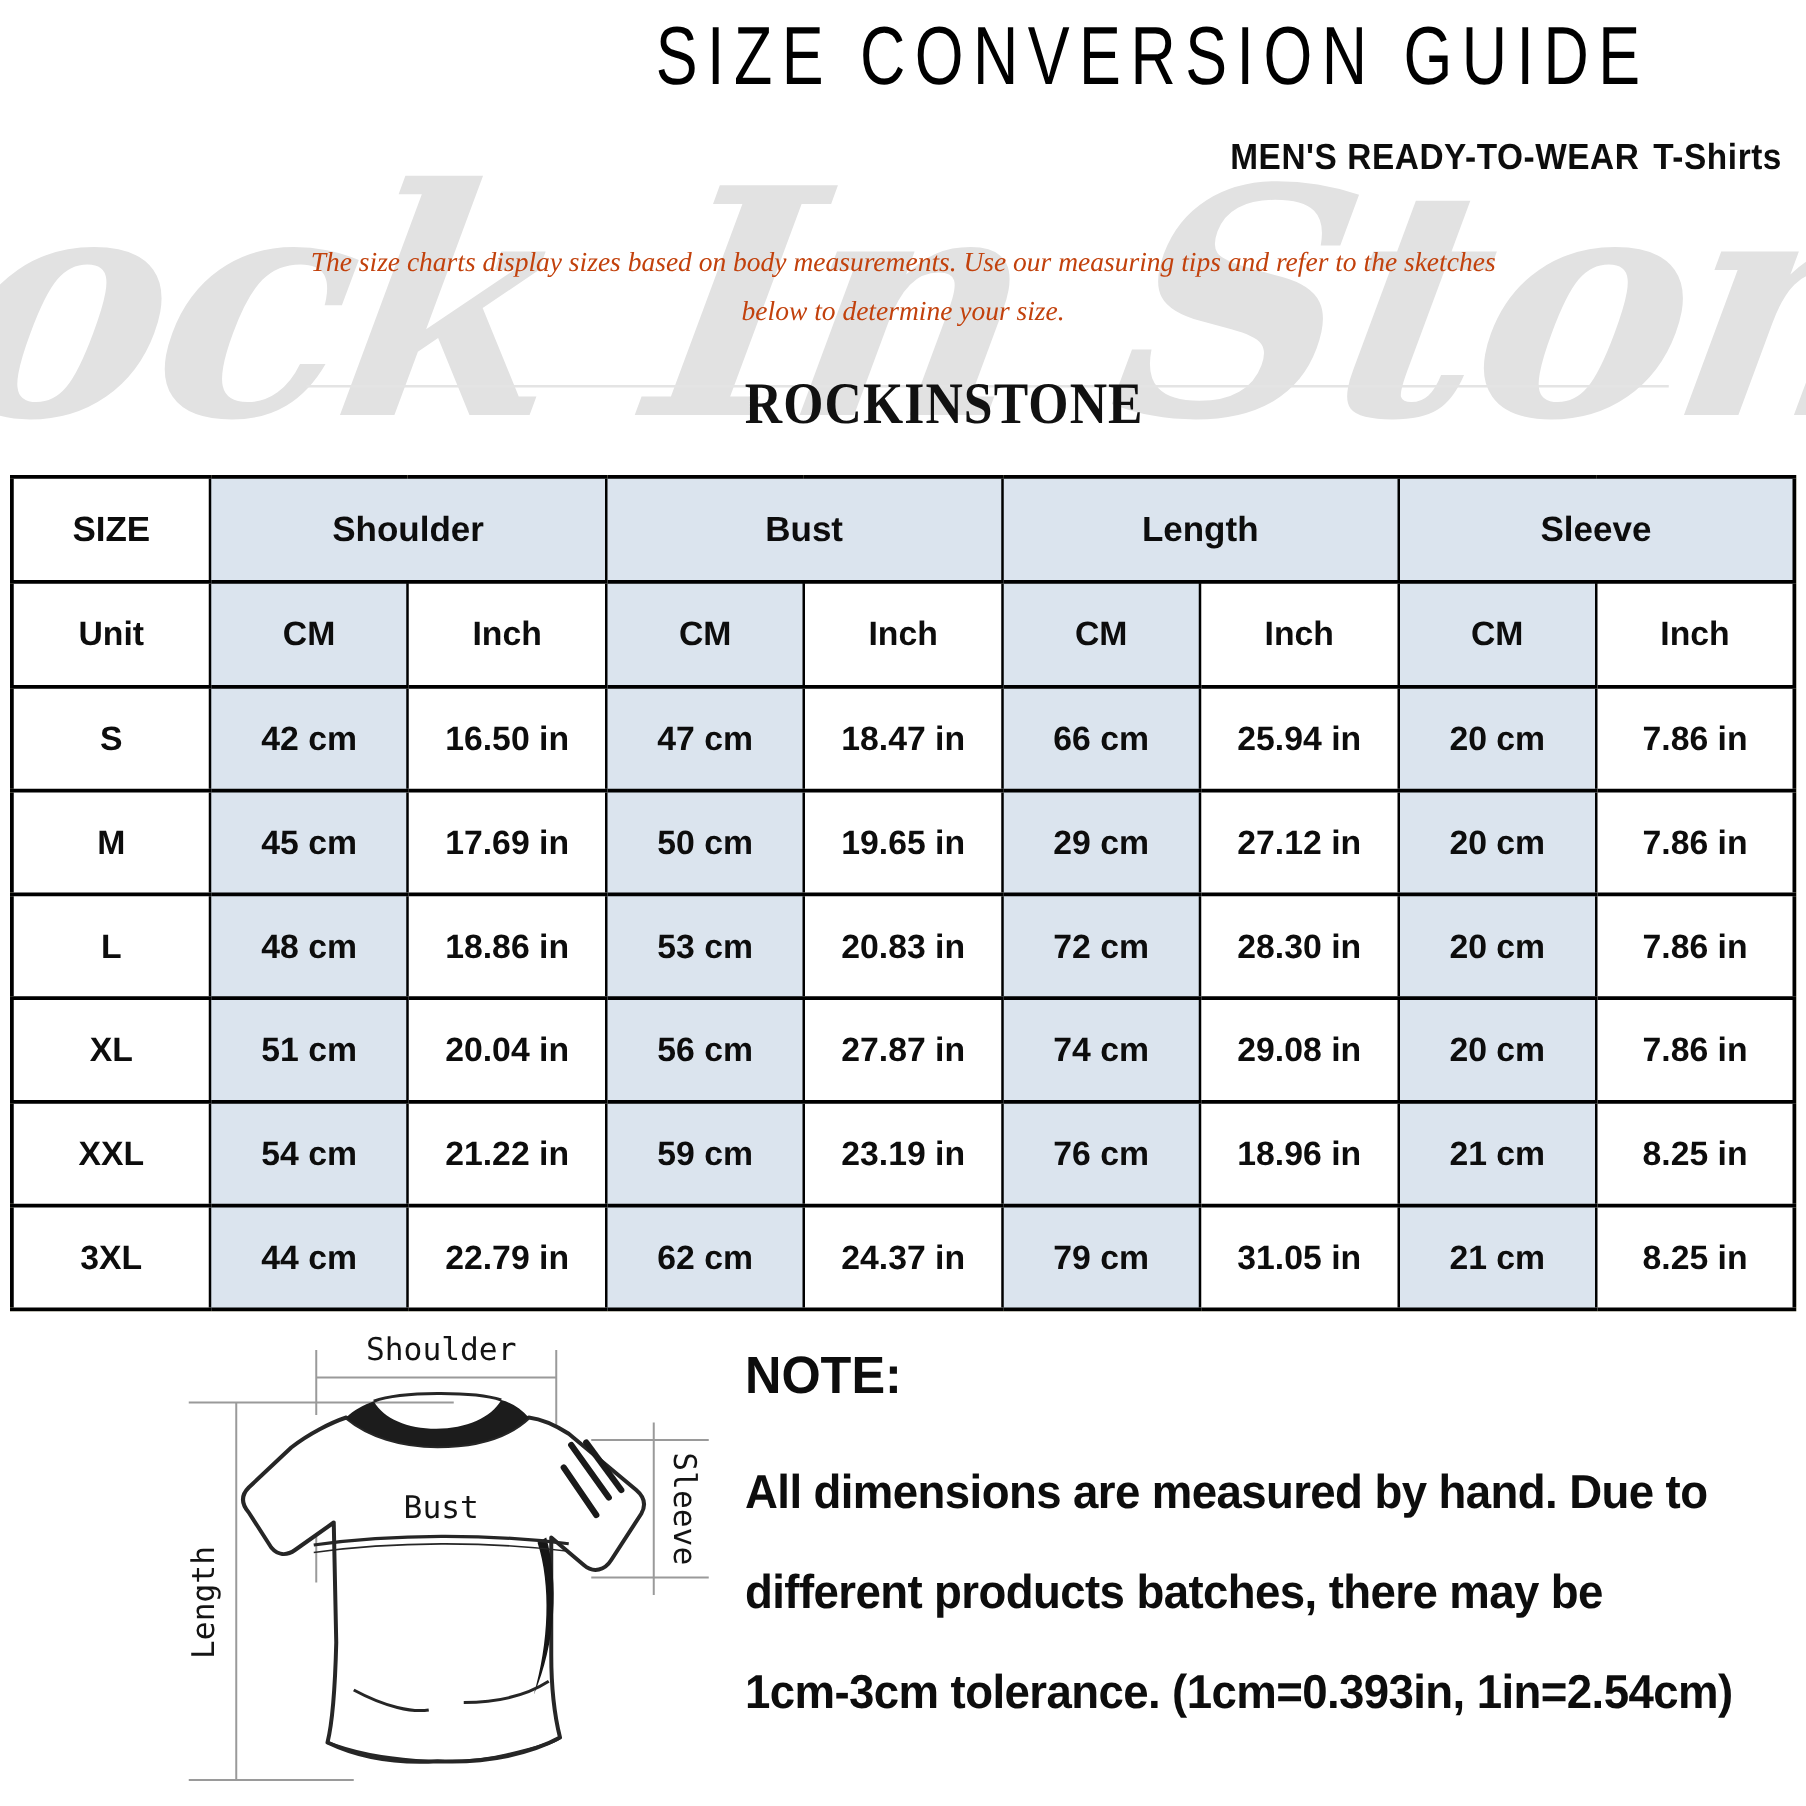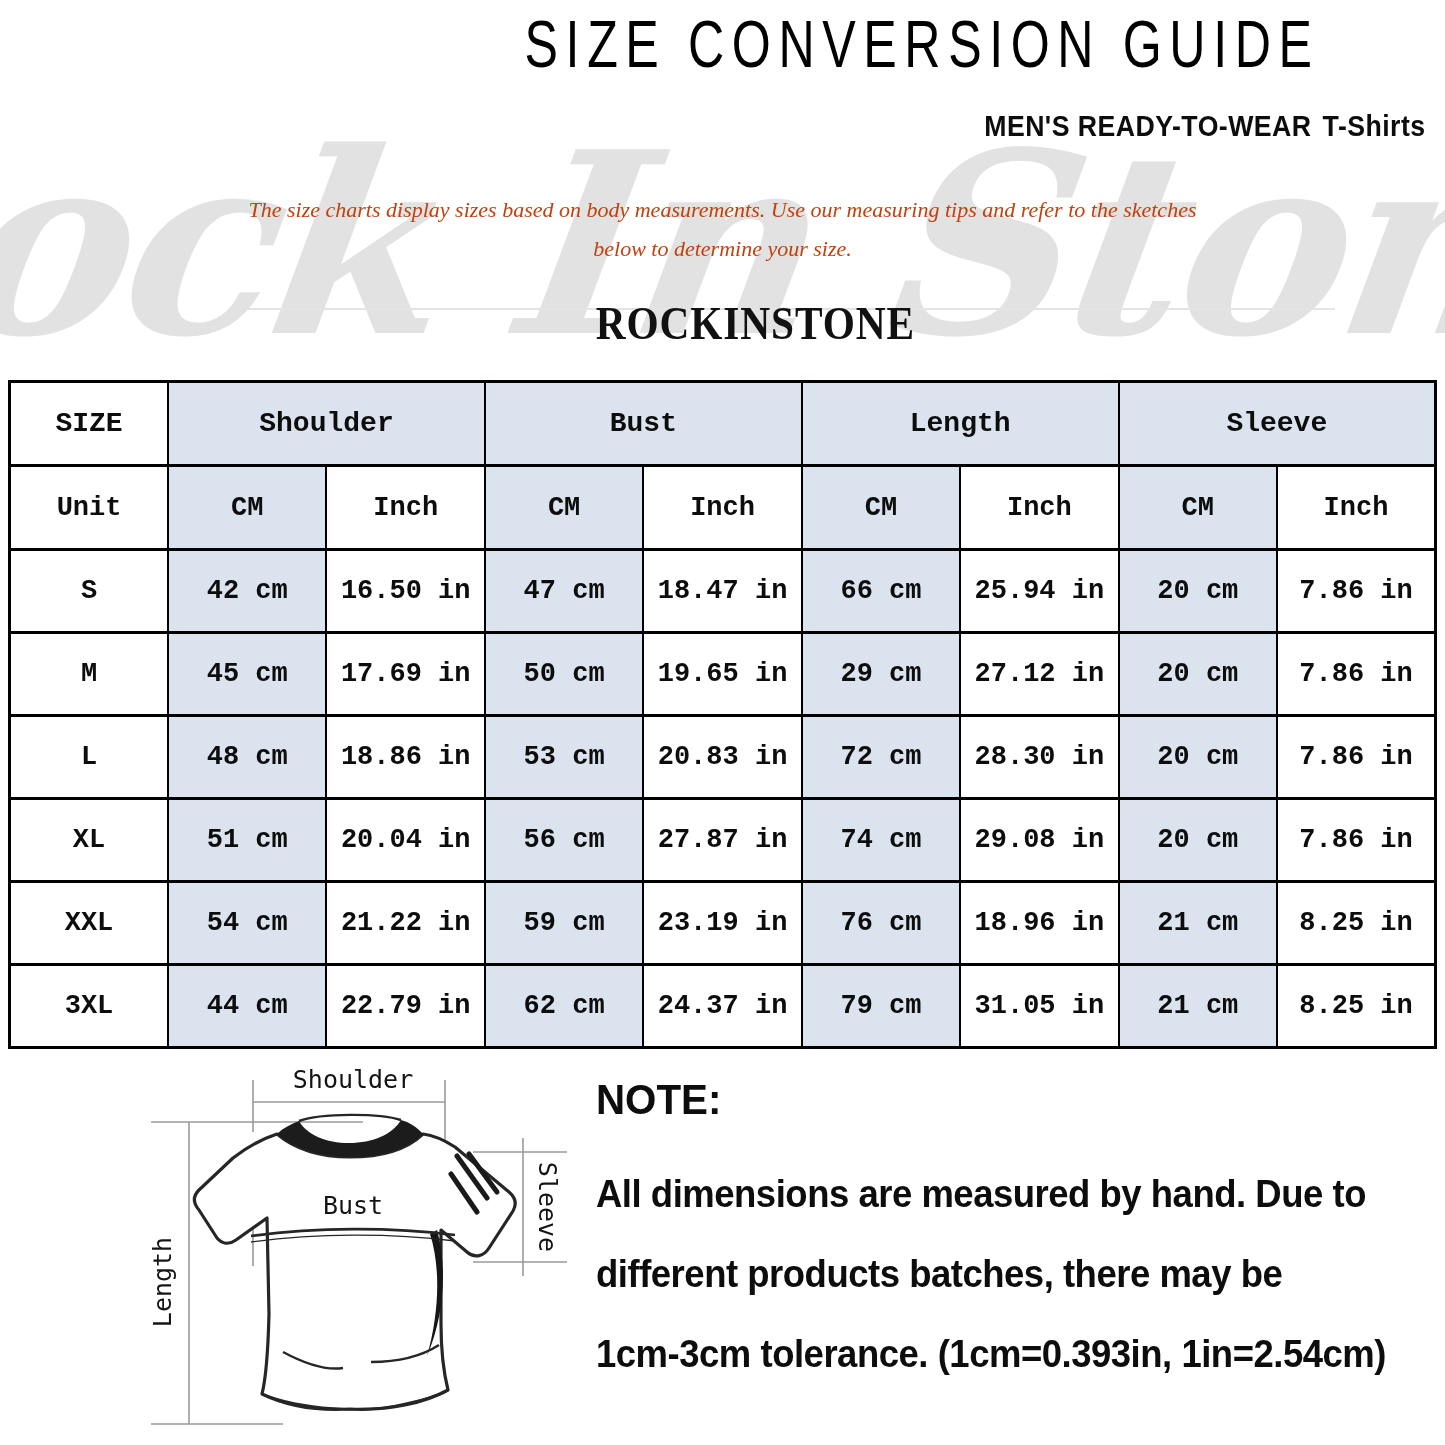--- a/index.html
+++ b/index.html
@@ -25,21 +25,21 @@
         font-family:"Liberation Serif",serif;font-style:italic;font-size:22px;
         line-height:39px;color:#c2410c;}
   .brand-rule{position:absolute;top:308px;left:245px;width:1090px;height:2px;background:#e4e4e4;}
   .brand{position:absolute;top:296px;left:0;width:100%;text-align:center;margin-left:33px;}
   .brand span{display:inline-block;transform:scaleX(0.88);font-family:"Liberation Serif",serif;
               font-weight:bold;font-size:47px;letter-spacing:1px;color:#111;}
 
   
   table.size-table{position:absolute;left:8px;top:380px;width:1429px;height:668px;
                    border-collapse:collapse;table-layout:fixed;background:#fef9c3;z-index:2;
-                   border:3px solid #000;font-family:Liberation Mono, monospace;}
+                   border:3px solid #000;}
   .size-table td{border:2px solid #000;border-top-width:3px;border-bottom-width:3px;
                  text-align:center;vertical-align:middle;font-weight:bold;font-size:27px;
                  color:#0d0d0d;padding:0;background:#fff;}
   .size-table td.blue{background:#dbe4ee;}
   .size-table tr.r-group td{font-size:28px;}
   .size-table tr{height:83px;}
   .size-table tr.r-group, .size-table tr.r-unit{height:84px;}
 
   
   .diagram{position:absolute;left:125px;top:1052px;width:450px;height:393px;z-index:2;}

